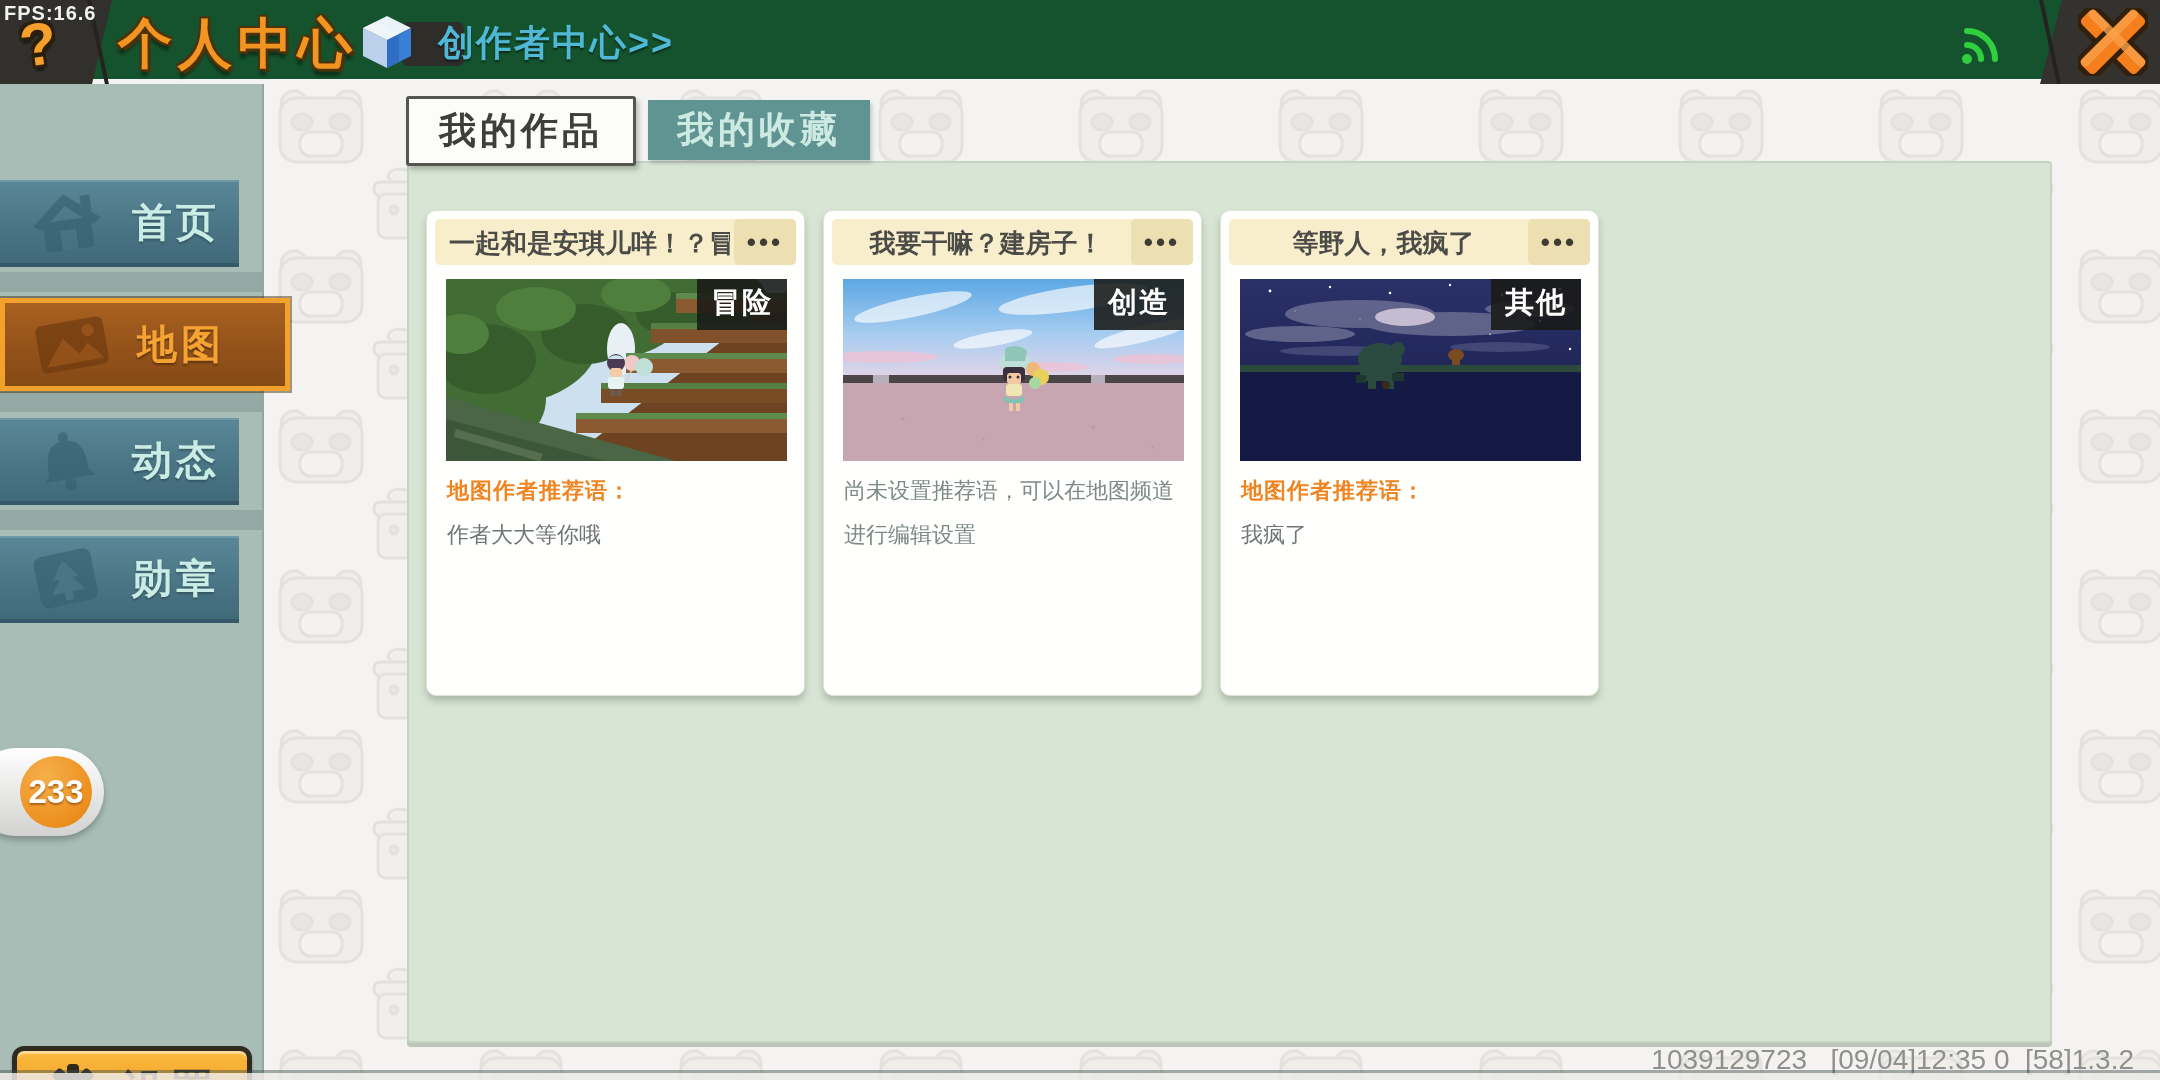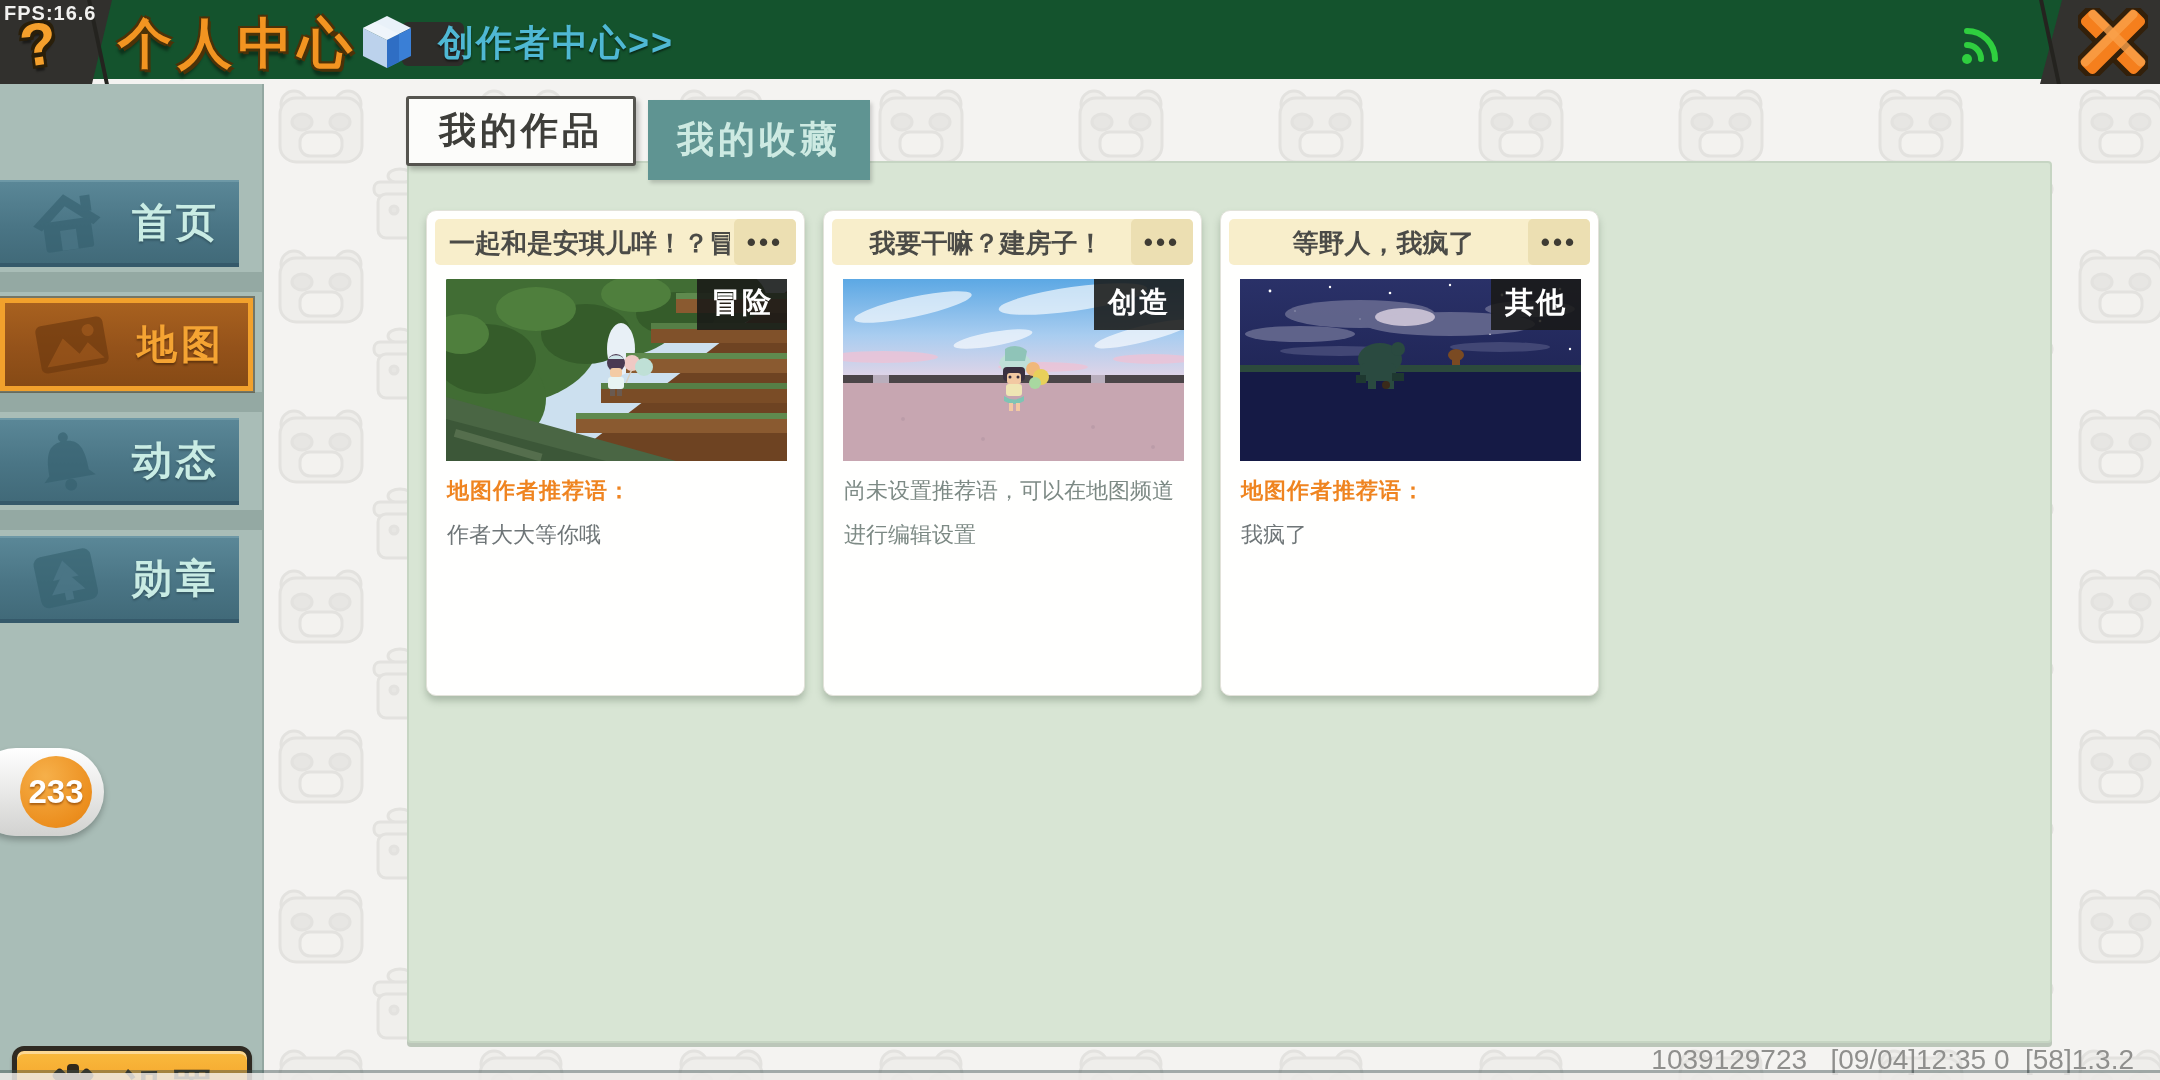--- a/index.html
+++ b/index.html
@@ -34,21 +34,21 @@
   .sidebar{left:0;top:84px;width:262px;height:996px;background:#a9bdb7;z-index:20;border-right:2px solid #93a7a1;}
   .side-stripe{left:0;width:262px;height:20px;background:#94a9a3;}
   .side-item{left:0;width:239px;height:87px;
     background:linear-gradient(180deg,#5a8797 0%,#4a7585 55%,#416a79 100%);
     border-top:2px solid #6d98a6;border-bottom:4px solid #35596a;
     color:#c9ece4;font-size:40px;font-weight:bold;letter-spacing:4px;
     display:flex;align-items:center;box-sizing:border-box;cursor:pointer;}
   .side-item .icon{margin-left:28px;width:78px;display:flex;justify-content:center;opacity:.85;}
   .side-item .lbl{margin-left:26px;text-shadow:0 2px 2px rgba(20,40,45,.35);}
   .side-item.active{
-    width:253px;background:linear-gradient(180deg,#a8611f 0%,#94521a 55%,#864a15 100%);
+    width:290px;background:linear-gradient(180deg,#a8611f 0%,#94521a 55%,#864a15 100%);
     border:5px solid #f2a12c;box-shadow:0 0 0 2px rgba(50,30,5,.45);
     color:#f5a433;height:93px;}
   .side-item.active .lbl{text-shadow:0 2px 2px rgba(40,20,0,.45);}
 
   .badge-pill{left:-28px;top:664px;width:132px;height:88px;border-radius:44px;
     background:linear-gradient(180deg,#ffffff,#d2d2d0);box-shadow:0 4px 6px rgba(0,0,0,.25);}
   .badge-circle{left:20px;top:672px;width:72px;height:72px;border-radius:50%;
     background:radial-gradient(circle at 35% 28%,#f6b04a,#ec8f1f 70%,#e07f12);
     display:flex;align-items:center;justify-content:center;
     color:#fff;font-size:33px;font-weight:bold;text-shadow:0 2px 2px rgba(130,60,0,.6);cursor:pointer;}
@@ -64,21 +64,21 @@
   .bg-pattern{left:262px;top:84px;width:1898px;height:996px;z-index:0;}
   .green-panel{left:407px;top:161px;width:1645px;height:882px;background:#d8e5d4;
     border:2px solid #c6d5c3;border-radius:4px;box-sizing:border-box;
     box-shadow:0 4px 0 rgba(140,160,138,.55);z-index:1;}
 
   .tab{top:96px;height:70px;box-sizing:border-box;z-index:3;cursor:pointer;
     display:flex;align-items:center;justify-content:center;
     font-size:37px;font-weight:bold;letter-spacing:4px;}
   .tab.works{left:406px;width:230px;background:#fcfcfa;border:3px solid #55544f;border-radius:3px;
     color:#3e3e3a;box-shadow:3px 4px 5px rgba(0,0,0,.22);}
-  .tab.favs{left:648px;top:100px;width:222px;height:80px;background:#5f9492;color:#cdeae2;
+  .tab.favs{left:648px;top:100px;width:222px;height:60px;background:#5f9492;color:#cdeae2;
     box-shadow:2px 3px 4px rgba(0,0,0,.18);}
 
   
   .card{top:210px;width:379px;height:486px;background:#fffffe;border:1px solid #e2e2da;
     border-radius:10px;box-sizing:border-box;z-index:4;
     box-shadow:0 5px 7px rgba(90,110,90,.35);}
   .card.c1{left:426px;} .card.c2{left:823px;} .card.c3{left:1220px;}
   .card-header{position:absolute;left:8px;top:8px;right:8px;height:46px;background:#f8eecb;border-radius:5px;}
   .card-title{position:absolute;left:14px;right:66px;top:0;height:46px;line-height:48px;
     font-size:26px;font-weight:bold;color:#4b4b47;text-align:center;

